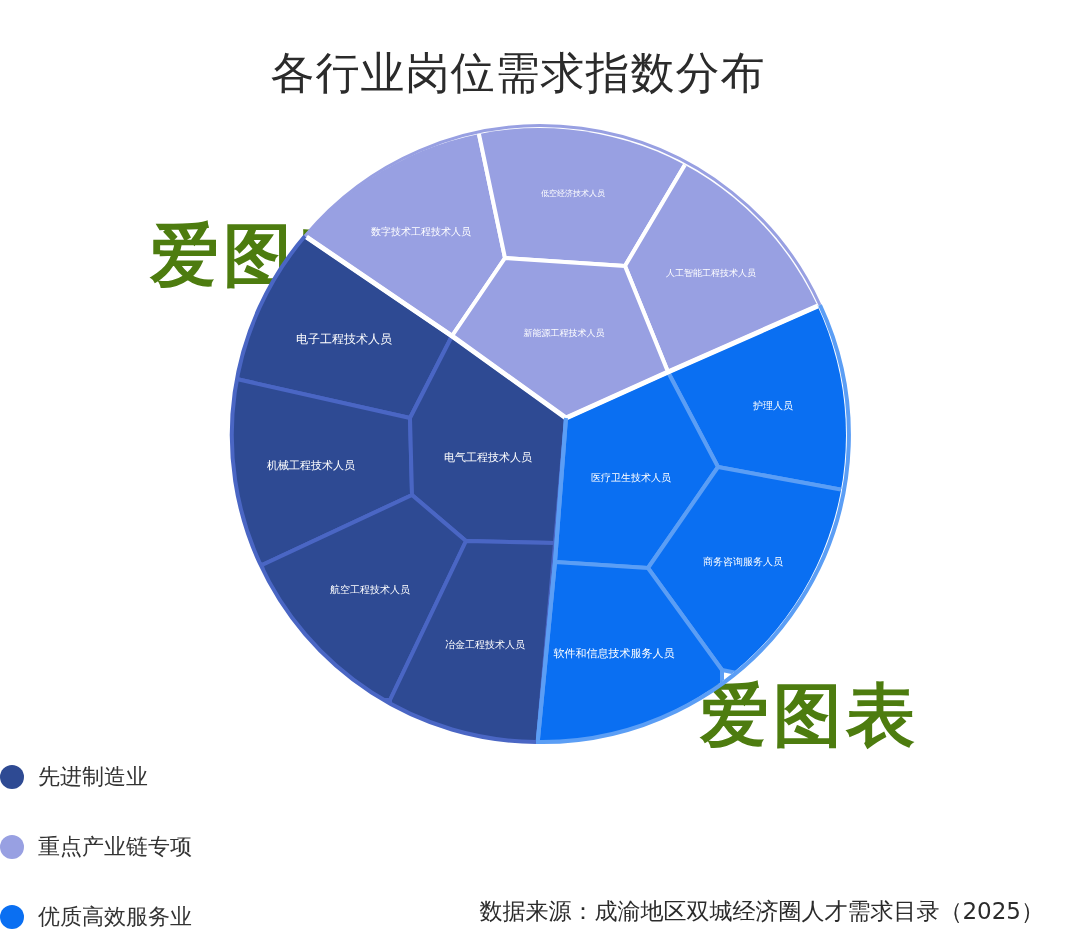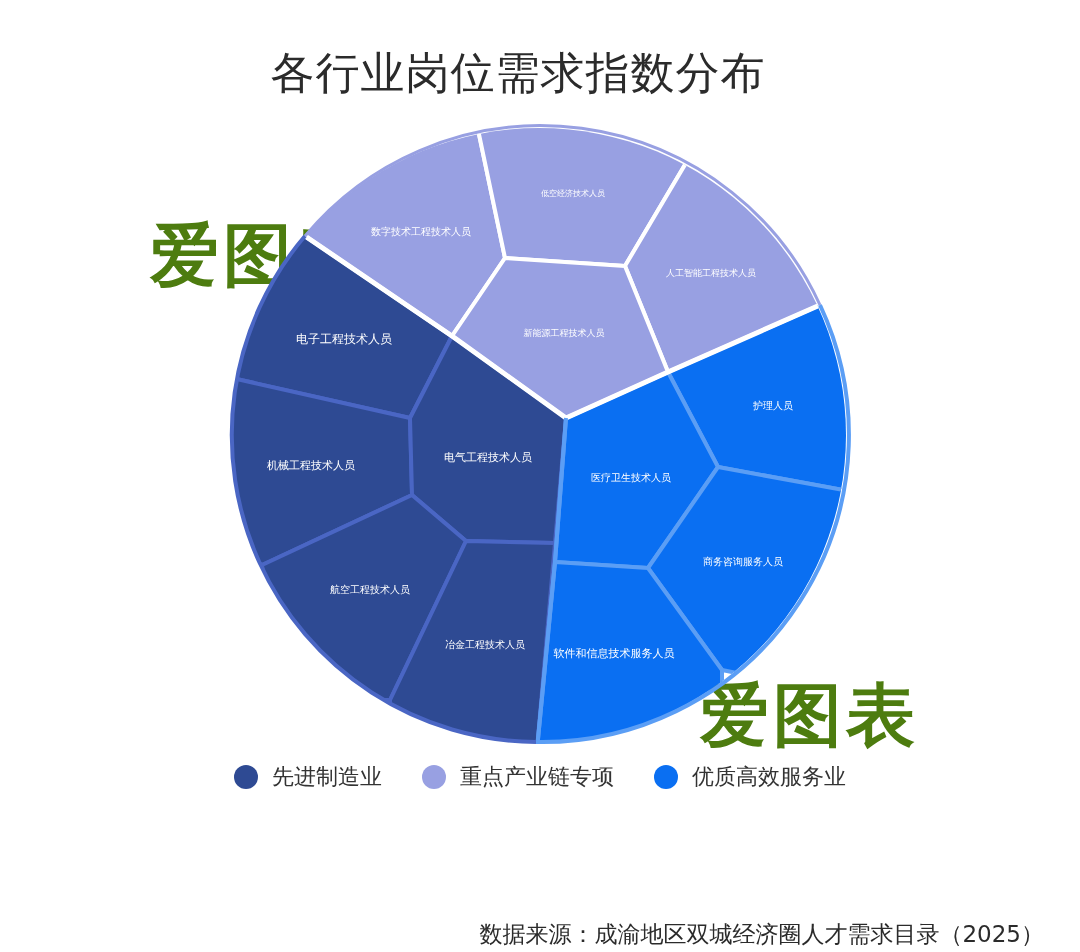--- a/index.html
+++ b/index.html
@@ -2,24 +2,24 @@
 <html><head>
 <meta charset="utf-8">
 <style>
   html, body { margin: 0; padding: 0; background: #ffffff; }
   body { width: 1080px; height: 952px; position: relative; overflow: hidden;
          font-family: "DejaVu Sans", "Liberation Sans", sans-serif; }
   .title { position: absolute; left: 0; top: 44px; width: 1036px; text-align: center;
            font-size: 44px; color: #2b2b2b; letter-spacing: 1px; }
   .chart { position: absolute; left: 0; top: 0; }
   .cell-label { fill: #ffffff; font-family: "DejaVu Sans", "Liberation Sans", sans-serif; text-anchor: middle; dominant-baseline: middle; }
-  .legend { position: absolute; top: 762px; left: 0; width: 1080px; display: flex; justify-content: center; gap: 40px; }
+  .legend { position: absolute; top: 762px; left: 0; width: 1080px; display: flex; justify-content: center; gap: 40px; flex-direction: column; }
   .legend-item { display: flex; align-items: center; gap: 14px; font-size: 22px; color: #333333; }
   .legend-dot { width: 24px; height: 24px; border-radius: 50%; display: inline-block; }
-  .source { position: absolute; right: 36px; top: 919px; font-size: 23px; color: #2b2b2b; }
+  .source { position: absolute; right: 36px; top: 896px; font-size: 23px; color: #2b2b2b; }
   .watermark { position: absolute; color: #4d7c0f; font-size: 69px; font-weight: bold; letter-spacing: 4px; user-select: none; }
 </style>
 </head>
 <body>
 
 <div class="watermark" style="left:150px; top:210px;">
   <span>爱图表</span>
 </div>
 <div class="watermark" style="left:700px; top:670px;">
   <span>爱图表</span>

